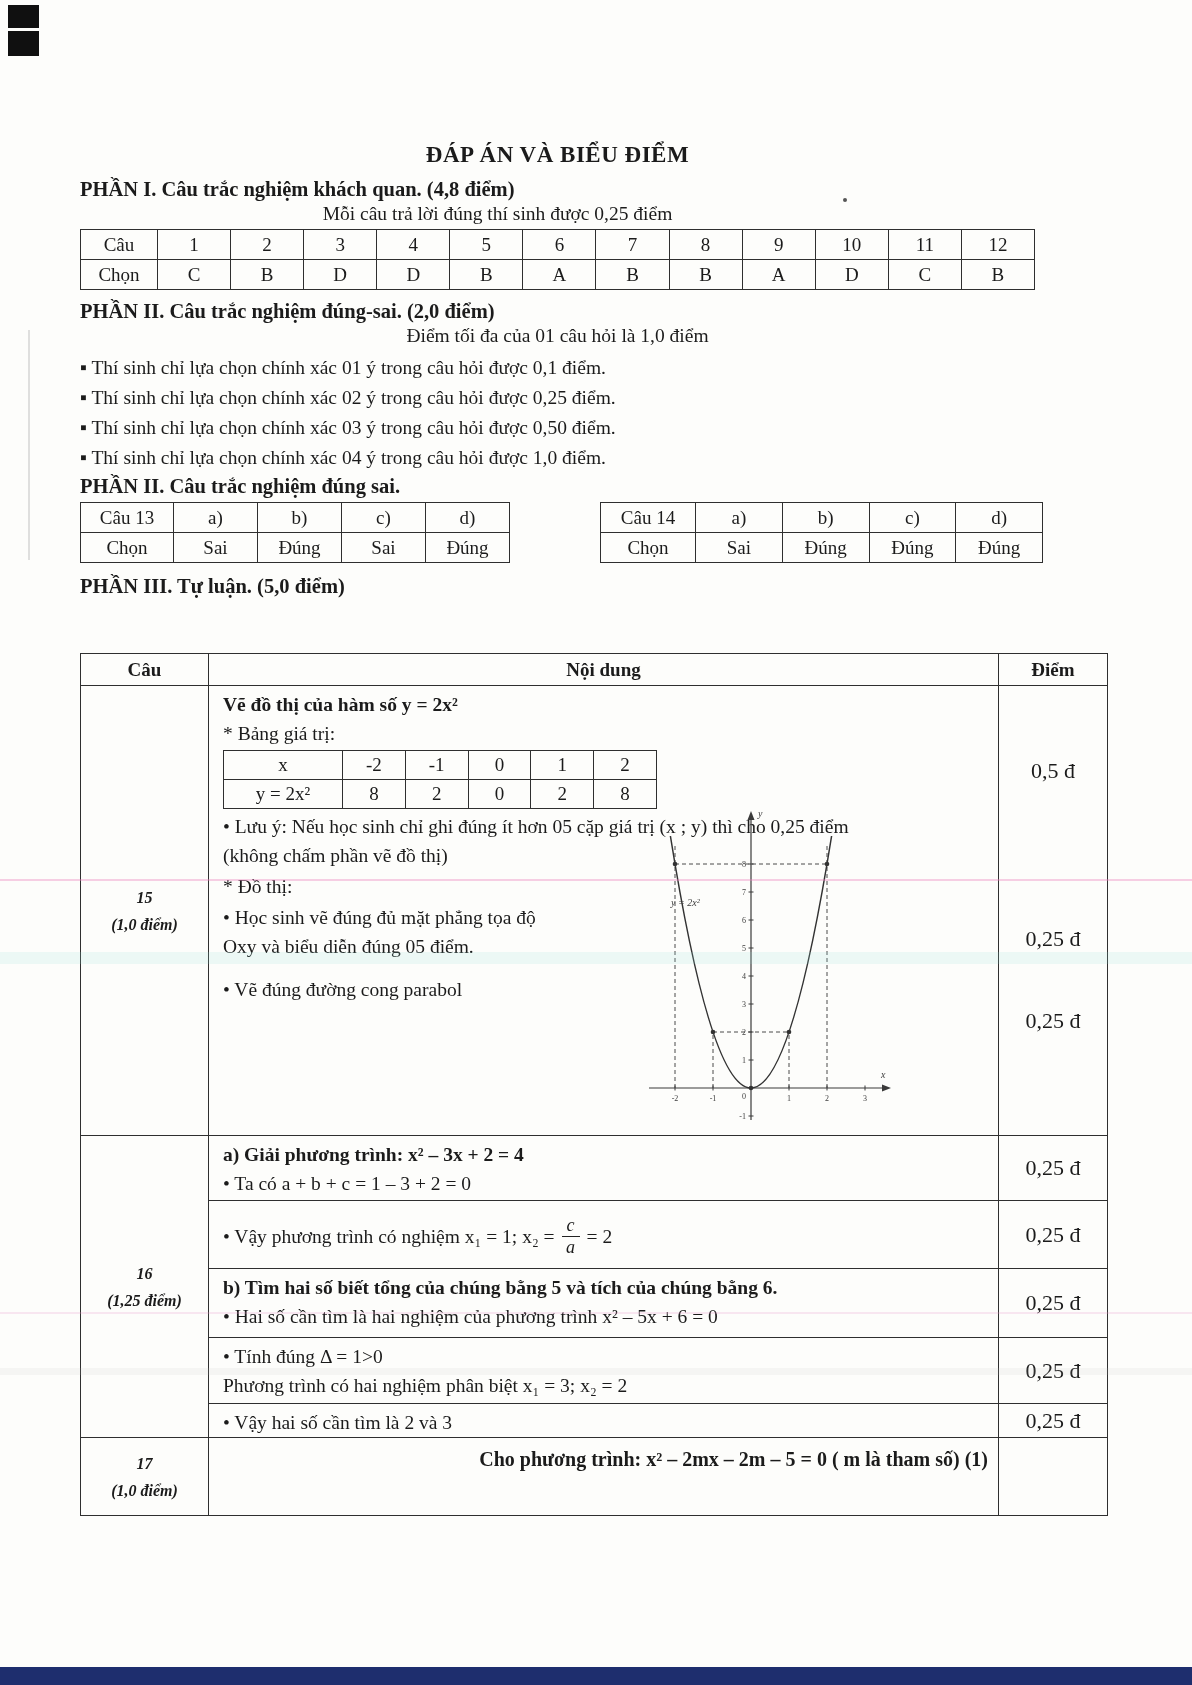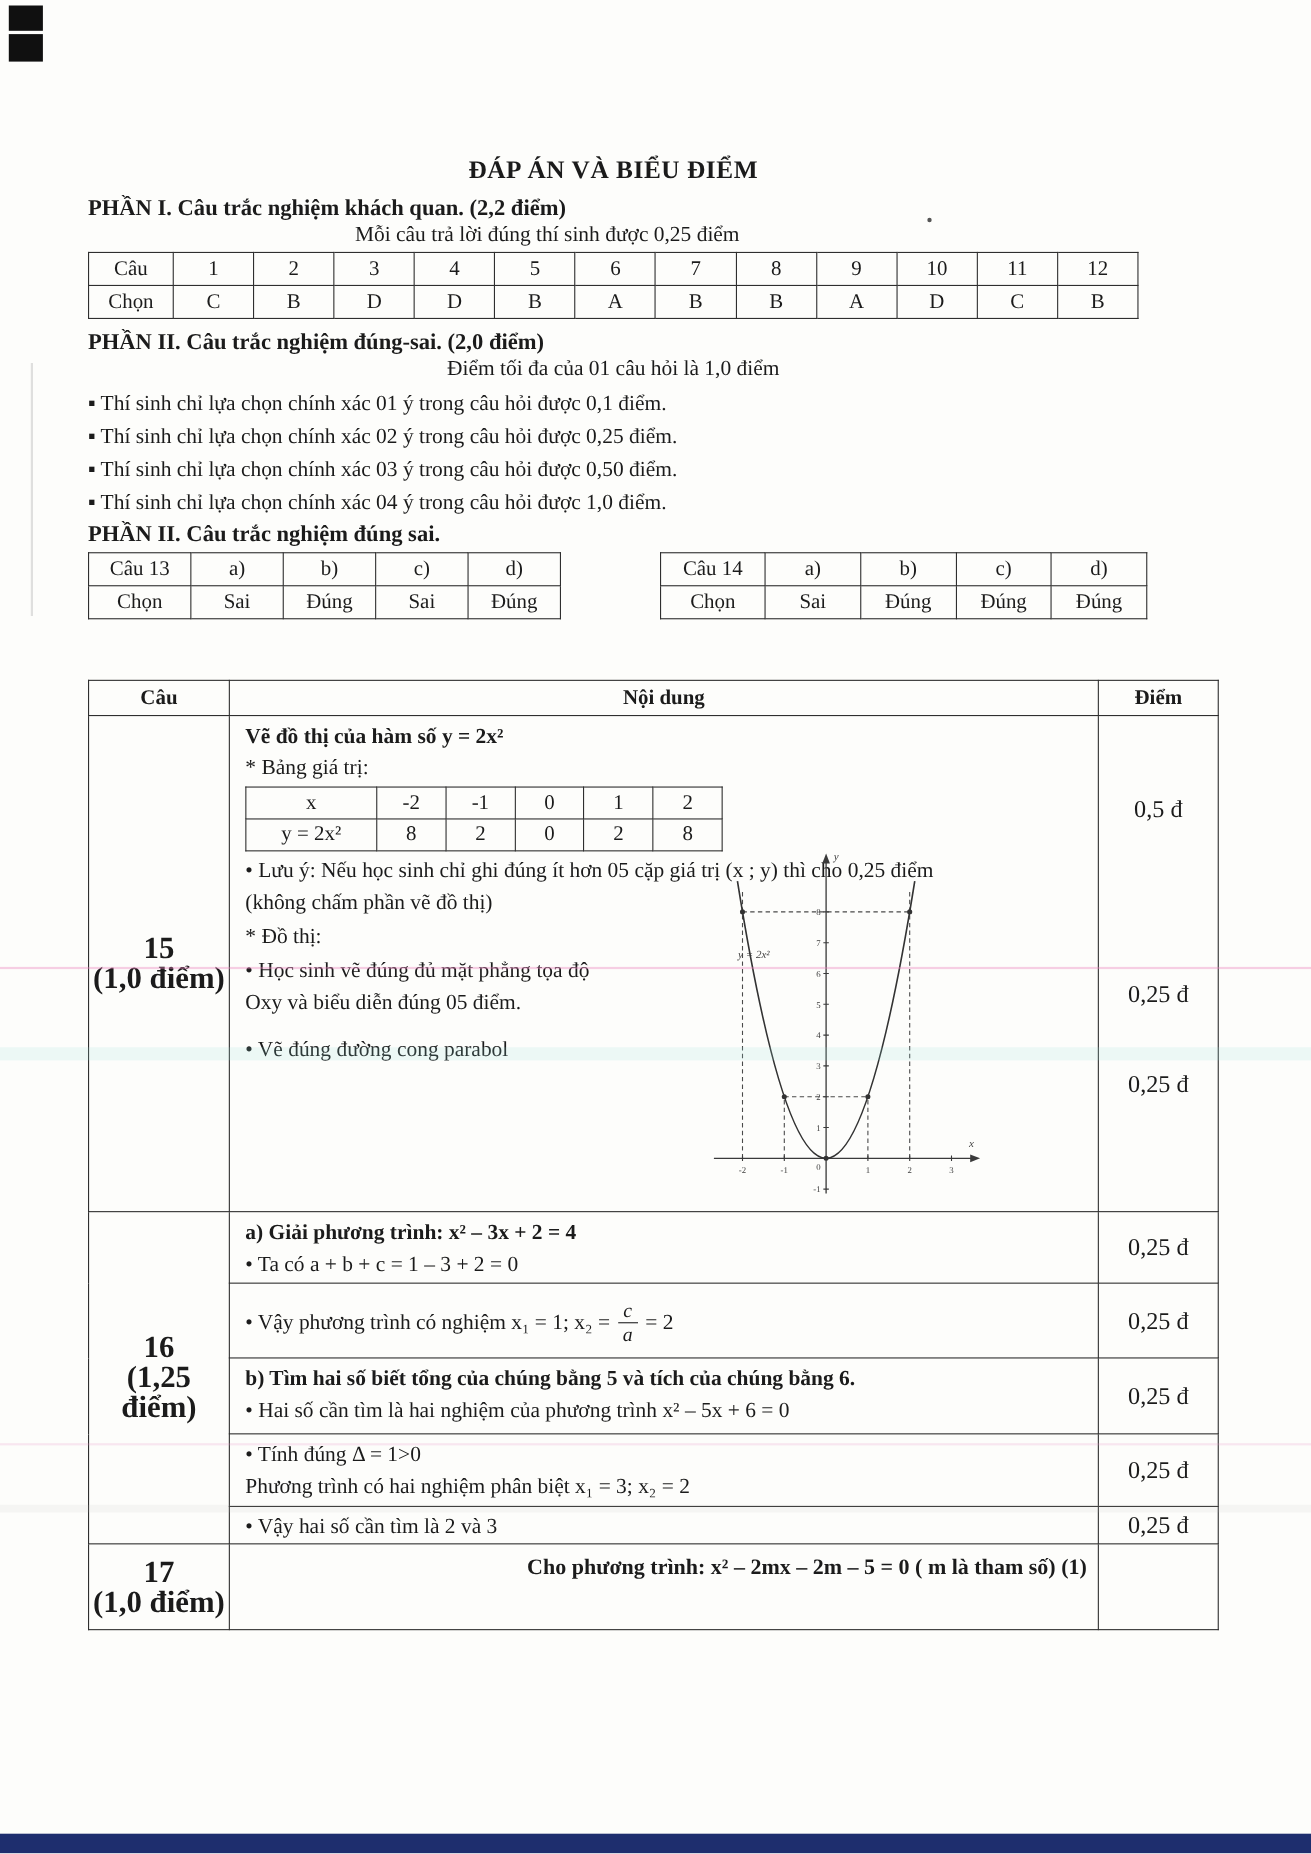--- a/index.html
+++ b/index.html
@@ -29,21 +29,21 @@
   .tbl-ts.t14{width:443px;margin-left:90px;}
   .tbl-ts.t14 td.lbl{width:90px;}
 
   .p2h{margin-top:10px;}
   .p2h2{margin-top:2px;}
   .p3h{margin-top:12px;}
 
   .tbl-main{width:1027px;margin-top:55px;}
   .tbl-main td{vertical-align:middle;}
   .tbl-main td.hd{height:31px;font-weight:bold;}
-  .tbl-main td.cau{font-weight:bold;font-size:28px;line-height:27px;}
+  .tbl-main td.cau{font-weight:bold;font-size:16px;line-height:27px;font-style:italic;}
   .tbl-main td.nd{text-align:left;vertical-align:top;padding:4px 10px 0 14px;}
   .tbl-main td.pts{font-size:22px;}
 
   .q15-nd .line{font-size:19.5px;line-height:29px;}
   .bold{font-weight:bold;}
   .vtable{width:434px;margin:2px 0;}
   .vtable td{height:28px;border-width:1.4px;}
   .vtable td.vlbl{width:114px;}
   .q15-note{font-size:19.5px;line-height:29px;max-width:645px;margin-top:3px;}
   .q15-flex{display:flex;}
@@ -78,21 +78,21 @@
 </style>
 </head>
 <body>
 
 <div class="page">
 
   <div class="content">
 
     <div class="doc-title">ĐÁP ÁN VÀ BIỂU ĐIỂM</div>
 
-    <div class="h-section">PHẦN I. Câu trắc nghiệm khách quan. (2,2 điểm)</div>
+    <div class="h-section">PHẦN I. Câu trắc nghiệm khách quan. (4,8 điểm)</div>
     <div class="note-center p1">Mỗi câu trả lời đúng thí sinh được 0,25 điểm</div>
 
     <table class="tbl-answers">
       <tbody>
           <tr>
         <td class="lbl">Câu</td>
         <td>1</td>
         <td>2</td>
         <td>3</td>
         <td>4</td>
@@ -167,20 +167,21 @@
           <td class="lbl">Chọn</td>
           <td>Sai</td>
           <td>Đúng</td>
           <td>Đúng</td>
           <td>Đúng</td>
         </tr>
       </tbody>
         </table>
     </div>
 
+    <div class="h-section p3h">PHẦN III. Tự luận. (5,0 điểm)</div>
 
     <table class="tbl-main">
       <colgroup>
           <col style="width:128px">
           <col style="width:790px">
           <col style="width:109px">
         </colgroup>
       <tbody>
           <tr>
         <td class="hd">Câu</td>

